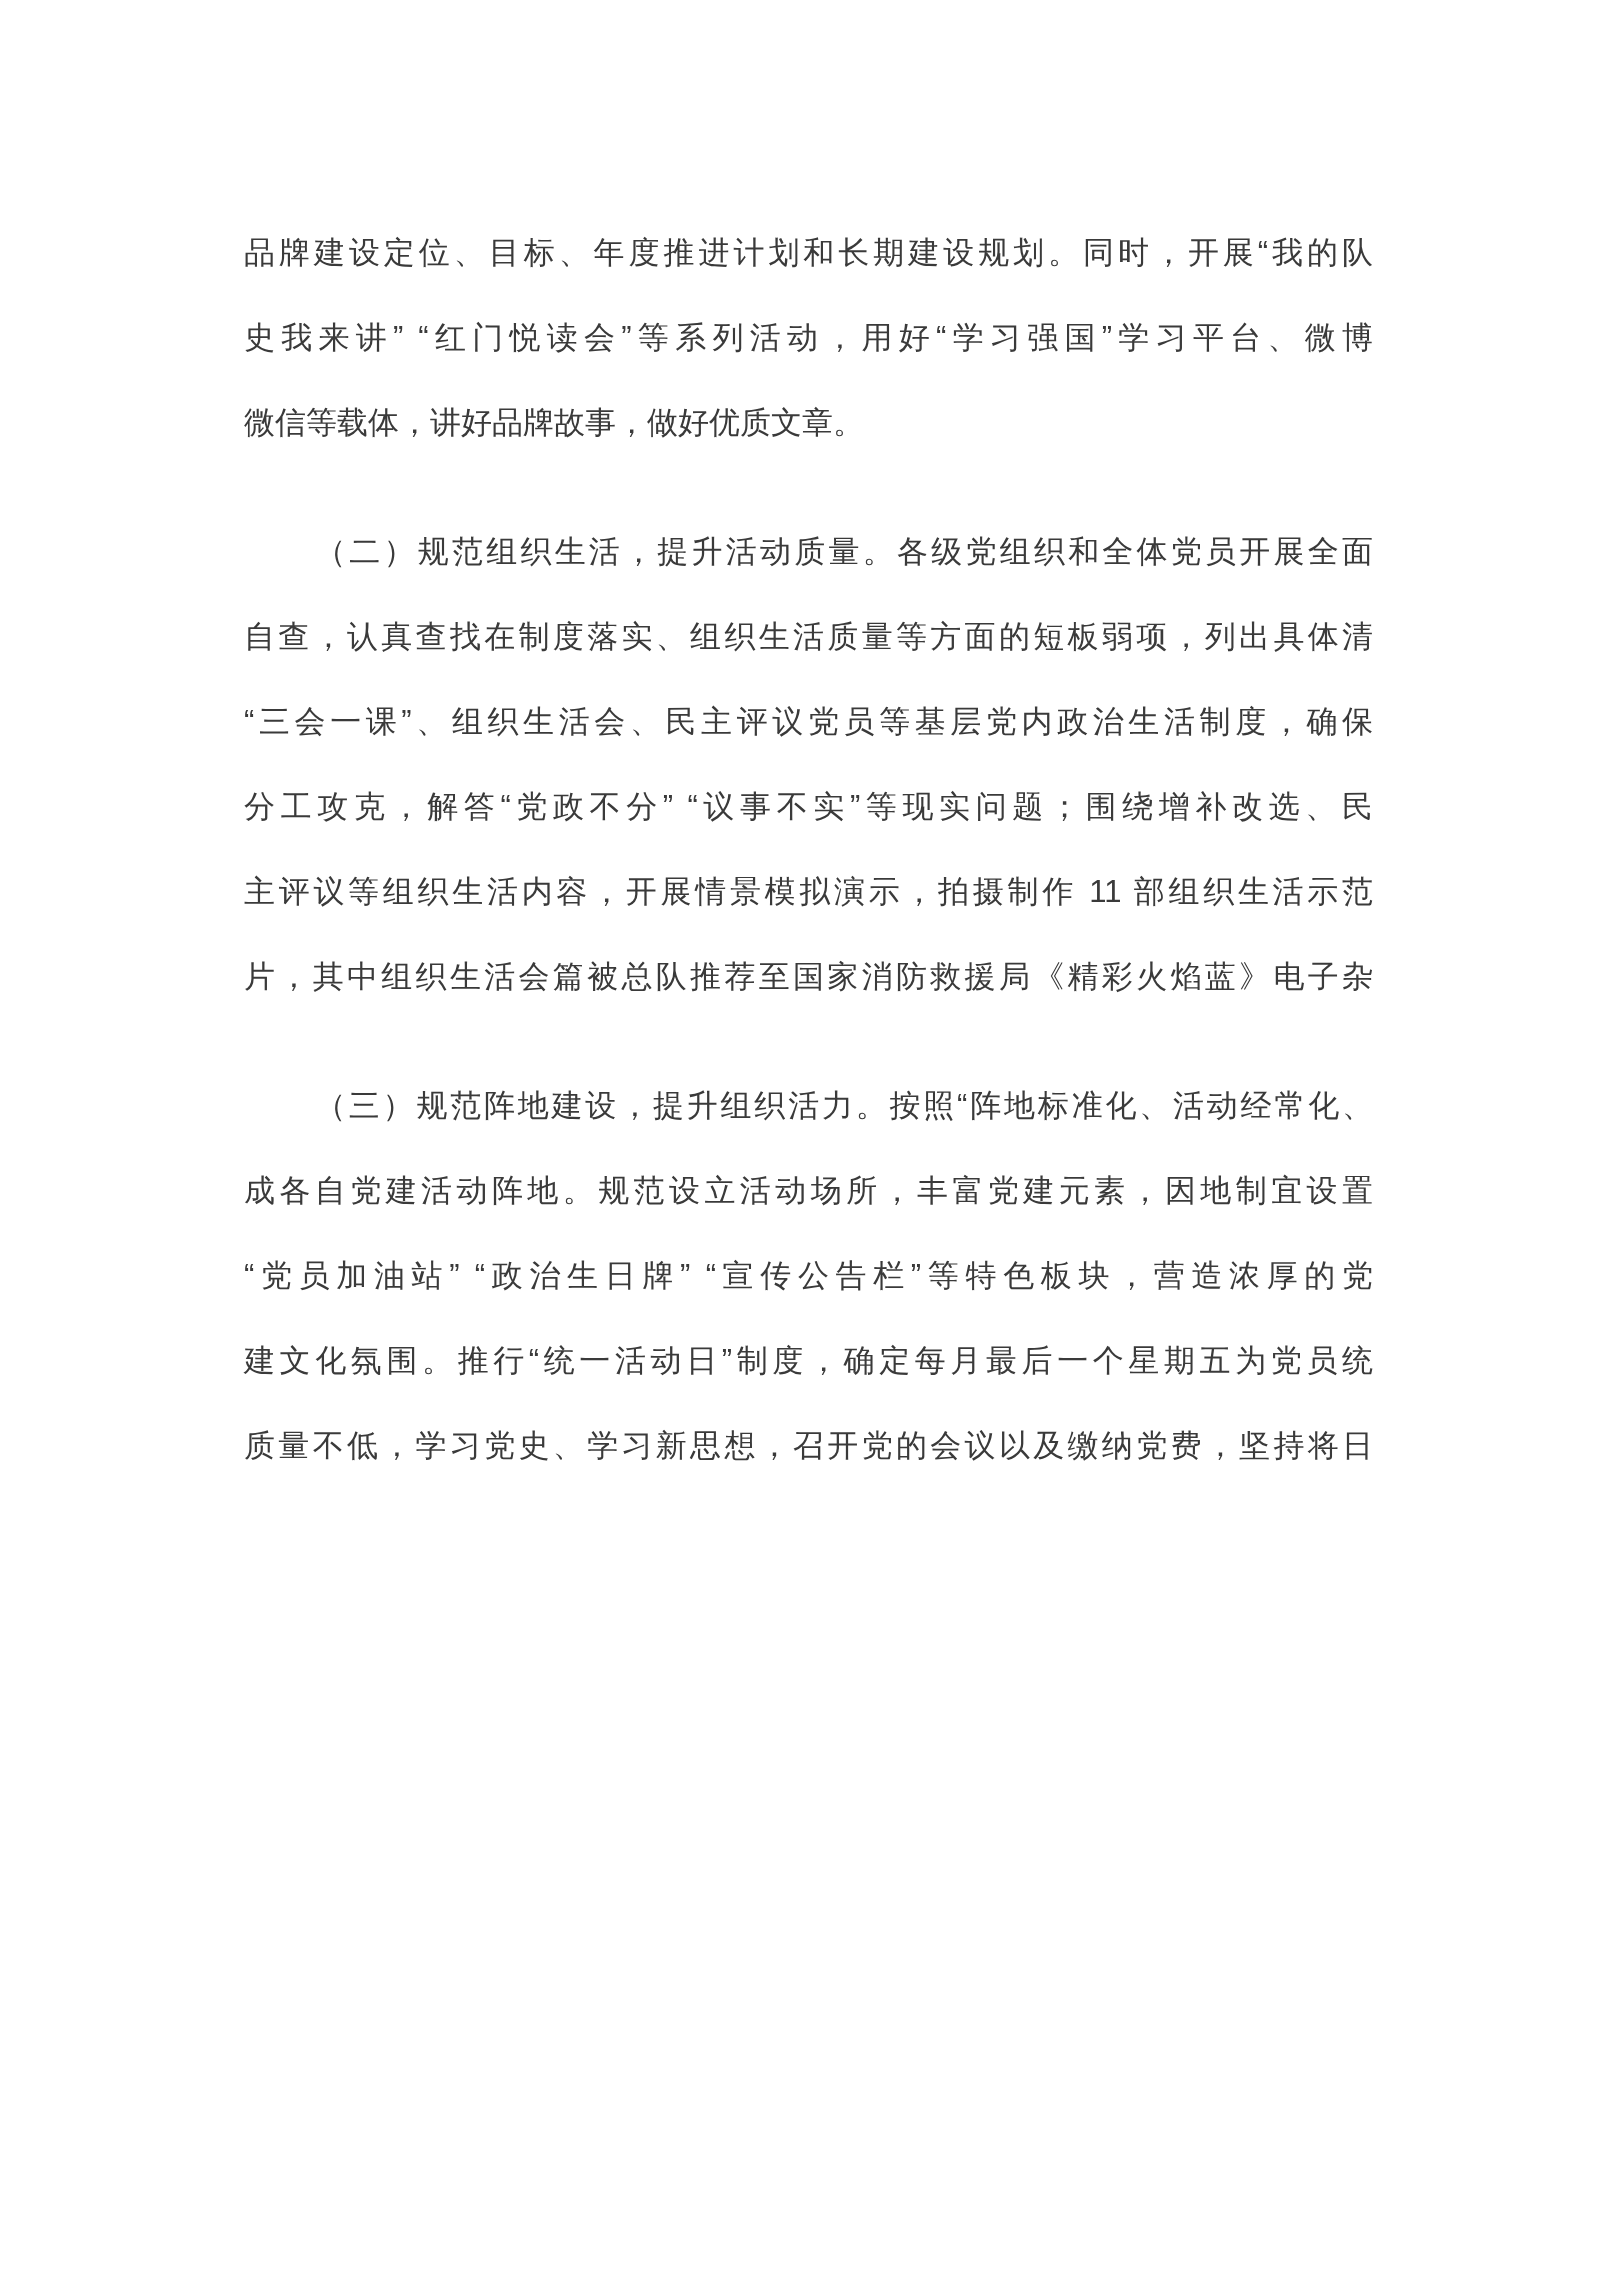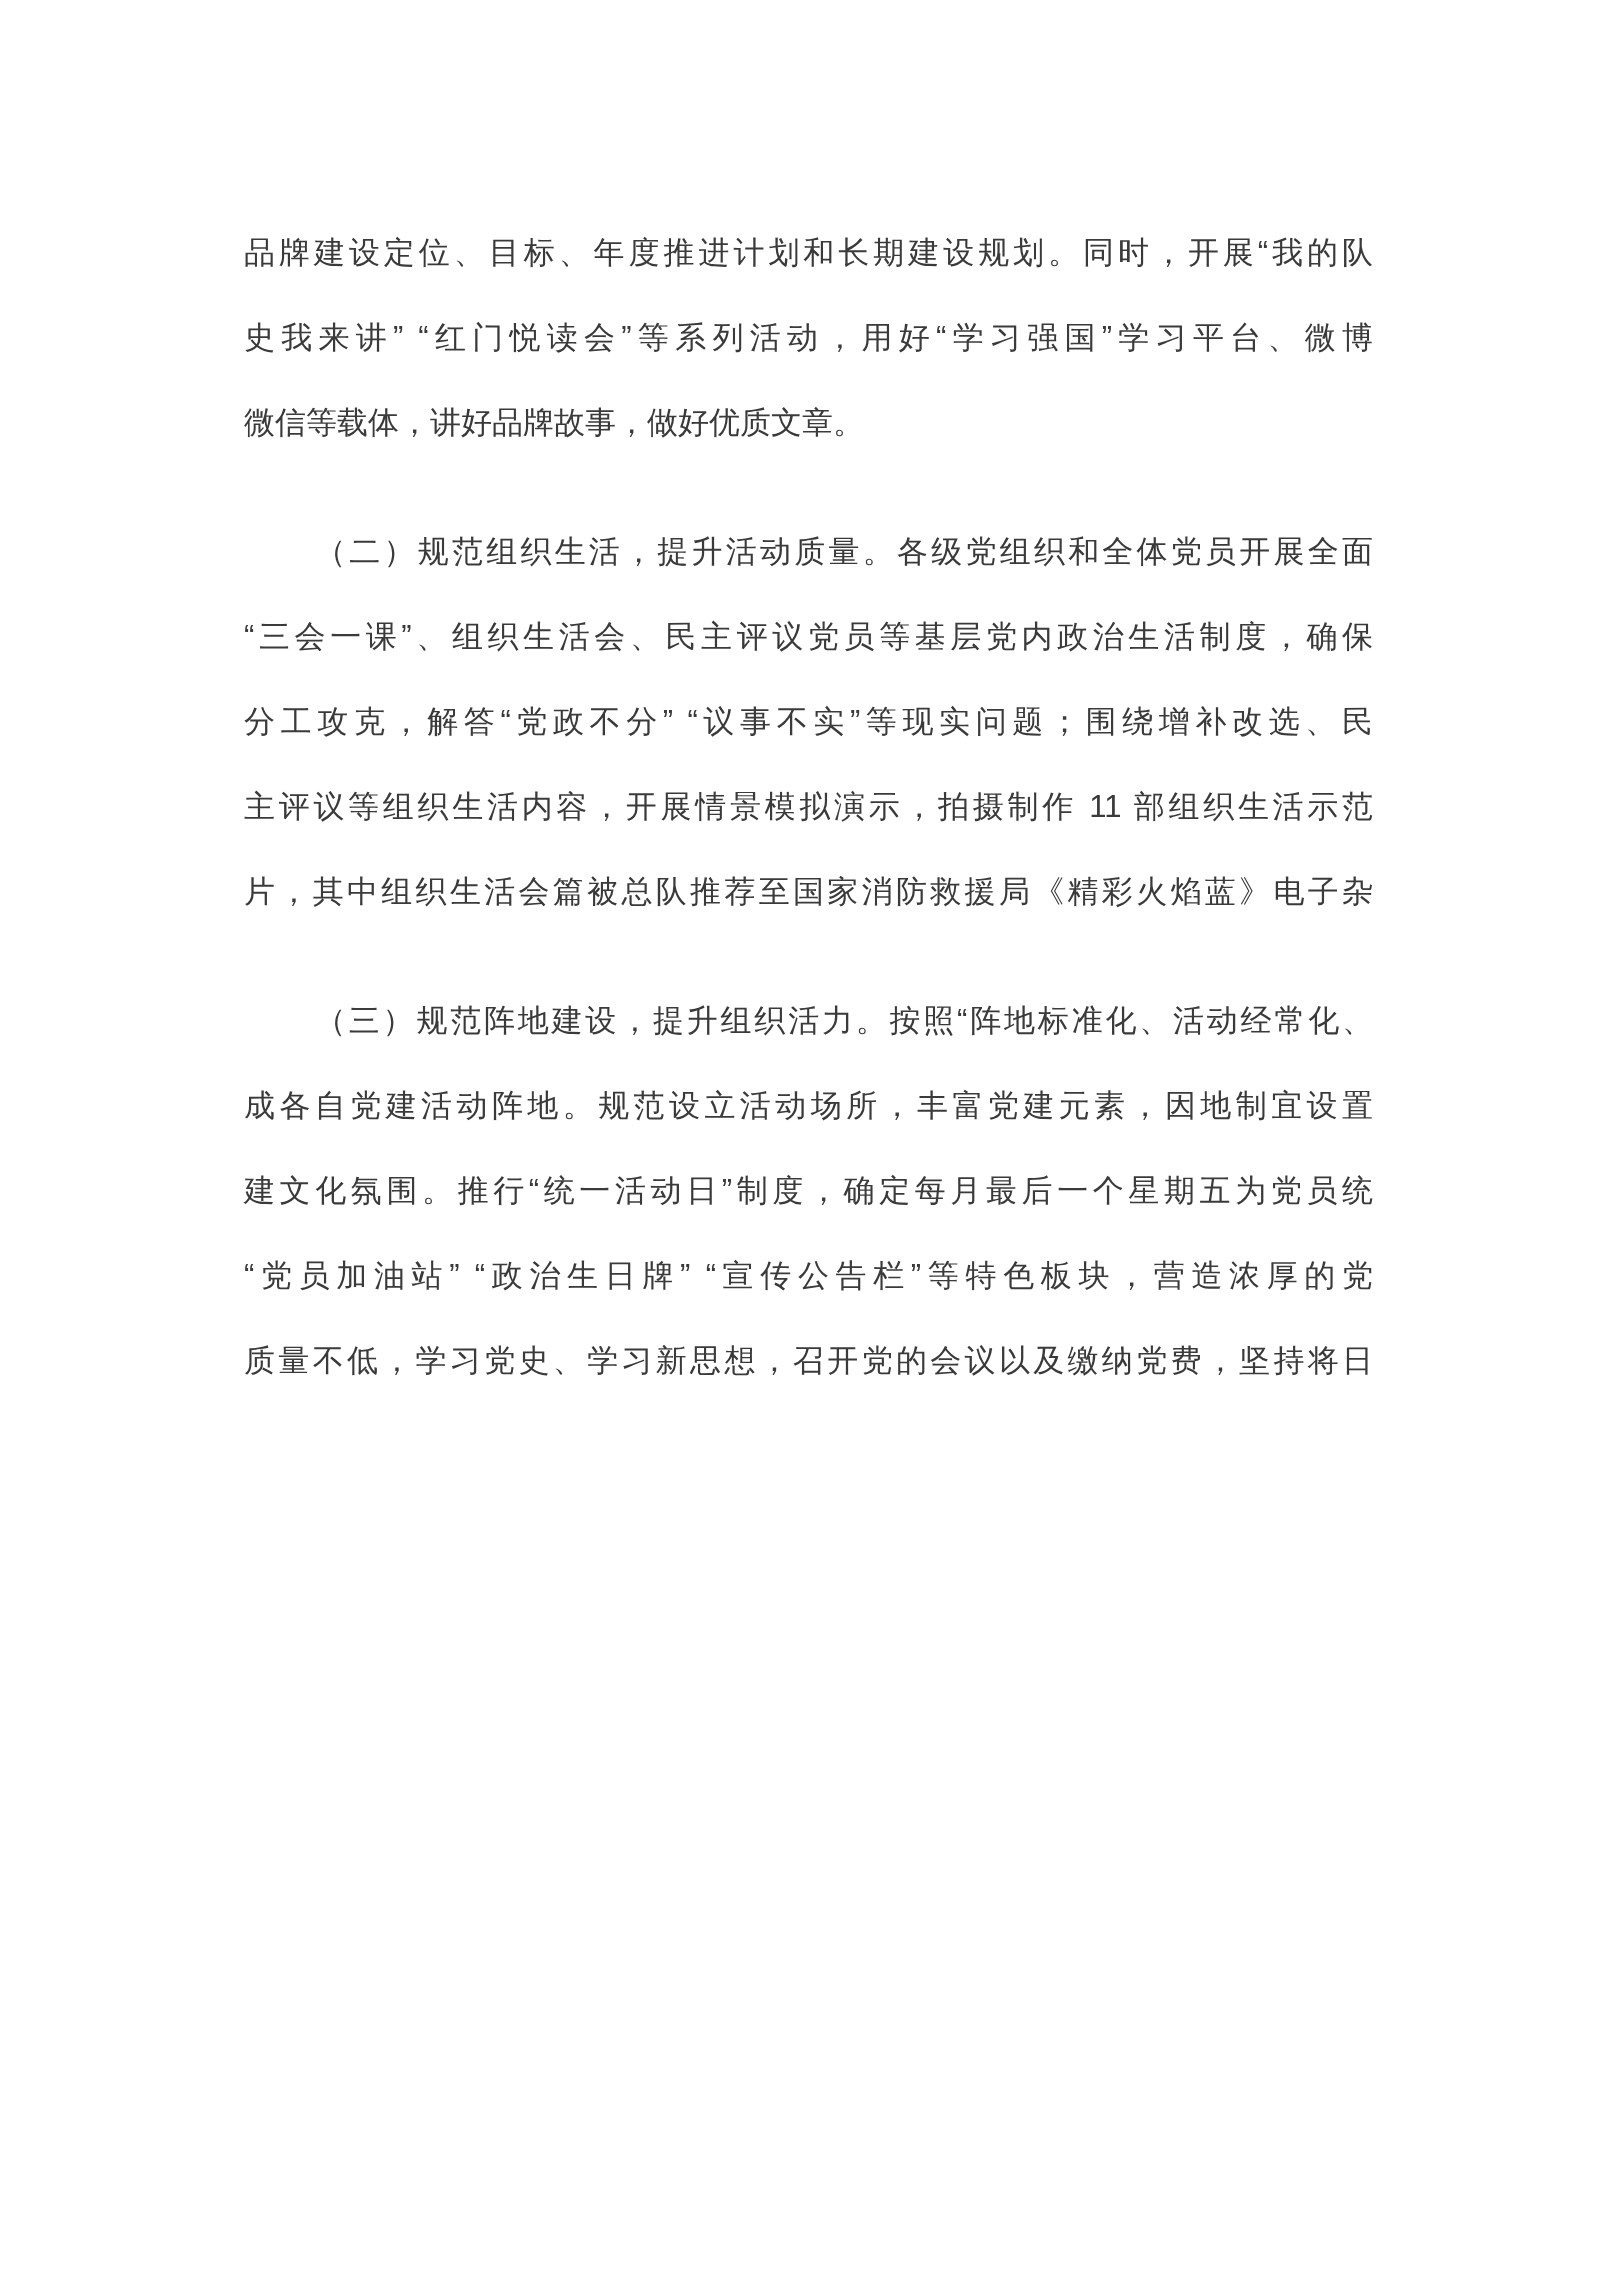--- a/index.html
+++ b/index.html
@@ -54,29 +54,30 @@
   <div class="page-content">
 
     <div class="para">
       <div class="line">品牌建设定位、目标、年度推进计划和长期建设规划。同时，开展“我的队</div>
       <div class="line">史我来讲” “红门悦读会”等系列活动，用好“学习强国”学习平台、微博</div>
       <div class="line para-end">微信等载体，讲好品牌故事，做好优质文章。</div>
     </div>
 
     <div class="para">
       <div class="line indent">（二）规范组织生活，提升活动质量。各级党组织和全体党员开展全面</div>
+      <div class="line">自查，认真查找在制度落实、组织生活质量等方面的短板弱项，列出具体清</div>
       <div class="line">“三会一课”、组织生活会、民主评议党员等基层党内政治生活制度，确保</div>
       <div class="line">分工攻克，解答“党政不分” “议事不实”等现实问题；围绕增补改选、民</div>
       <div class="line">主评议等组织生活内容，开展情景模拟演示，拍摄制作 11 部组织生活示范</div>
       <div class="line">片，其中组织生活会篇被总队推荐至国家消防救援局《精彩火焰蓝》电子杂</div>
     </div>
 
     <div class="para">
       <div class="line indent">（三）规范阵地建设，提升组织活力。按照“阵地标准化、活动经常化、</div>
       <div class="line">成各自党建活动阵地。规范设立活动场所，丰富党建元素，因地制宜设置</div>
+      <div class="line">“党员加油站” “政治生日牌” “宣传公告栏”等特色板块，营造浓厚的党</div>
       <div class="line">建文化氛围。推行“统一活动日”制度，确定每月最后一个星期五为党员统</div>
-      <div class="line">“党员加油站” “政治生日牌” “宣传公告栏”等特色板块，营造浓厚的党</div>
       <div class="line">质量不低，学习党史、学习新思想，召开党的会议以及缴纳党费，坚持将日</div>
     </div>
 
   </div>
 </div>
 
 
 </body></html>

